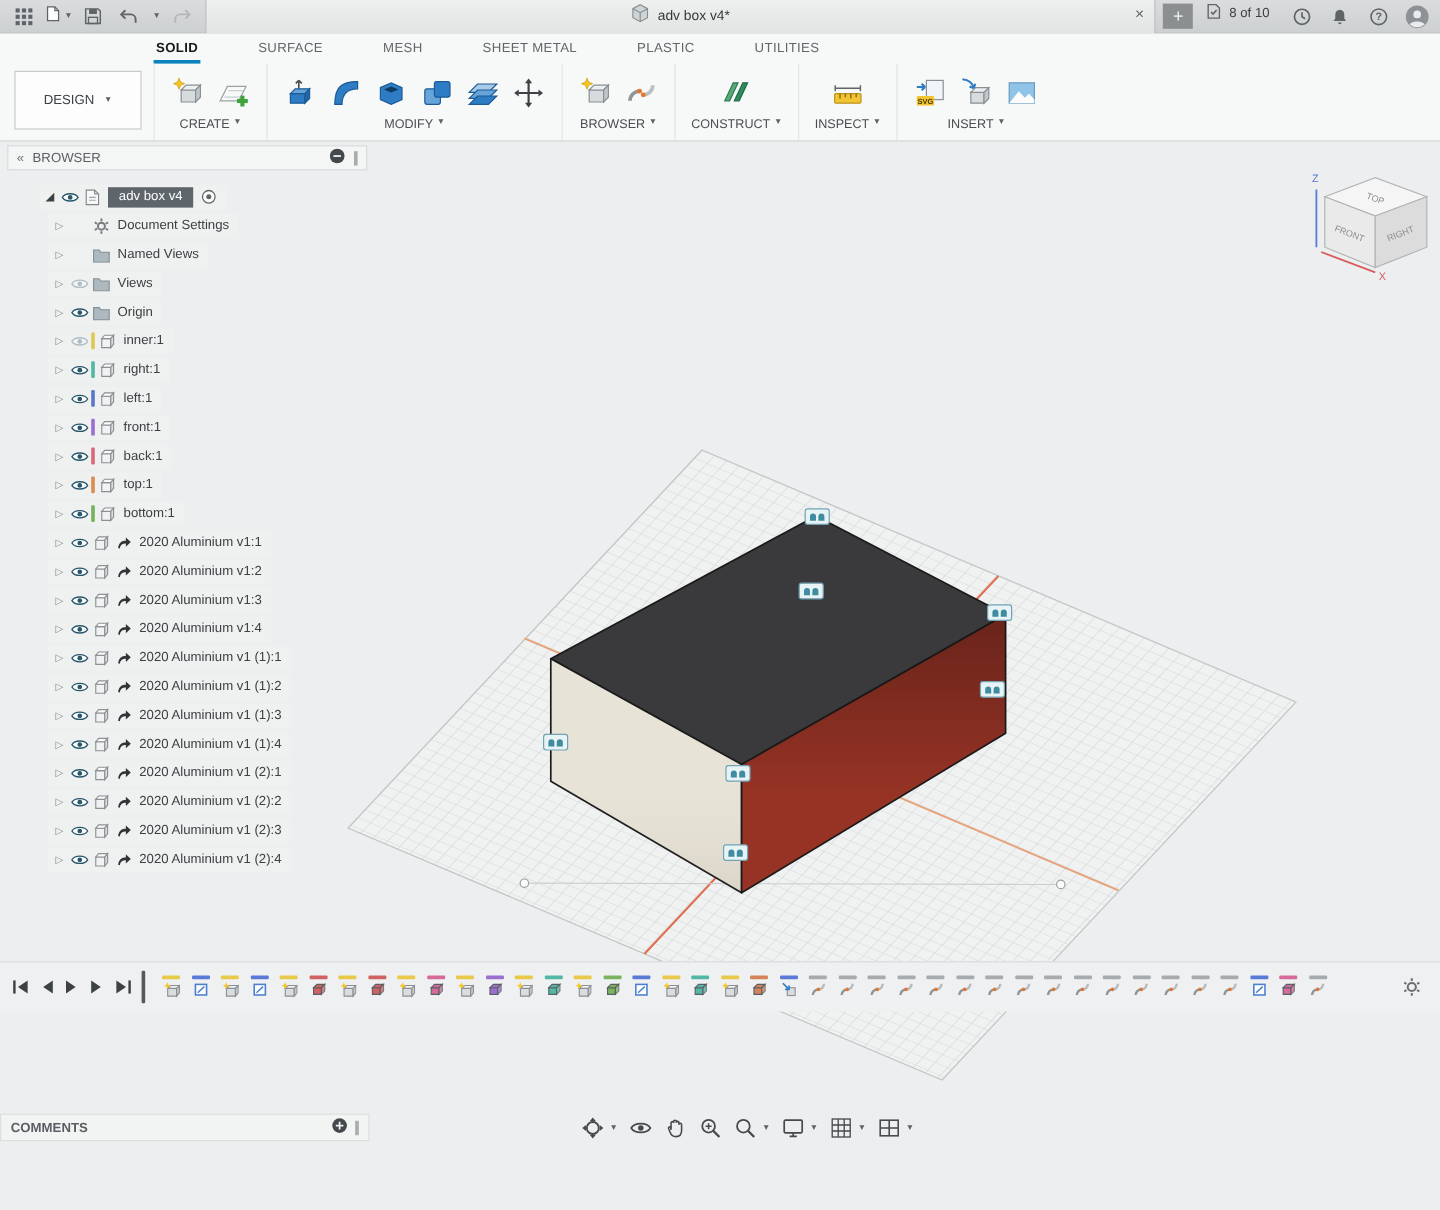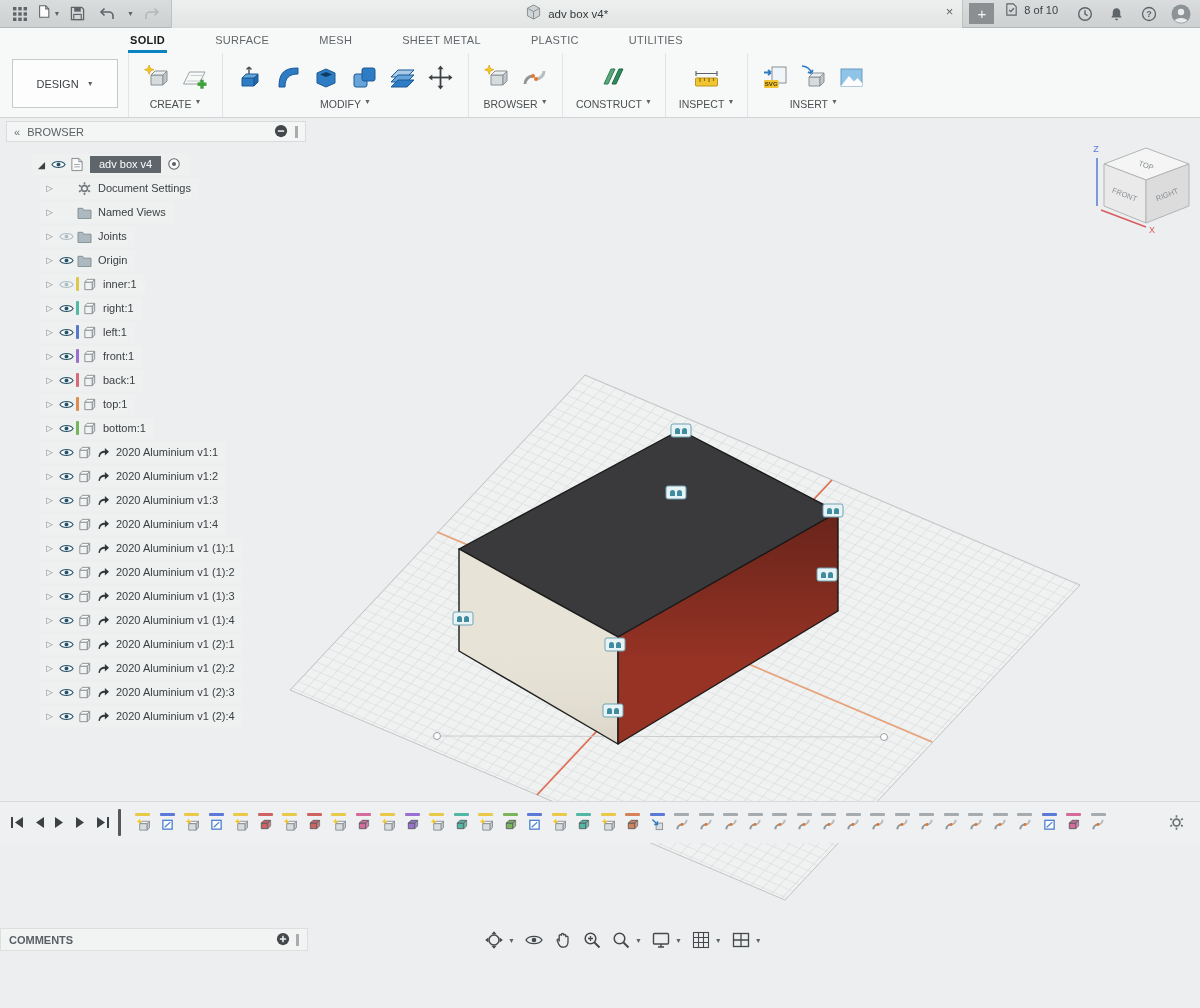--- a/index.html
+++ b/index.html
@@ -529,21 +529,21 @@
               <svg width="15" height="11" viewBox="0 0 16 11">
                 <path d="M1 5.5 C3.6 1.2 12.4 1.2 15 5.5 C12.4 9.8 3.6 9.8 1 5.5 Z" fill="#fdfdfd" stroke="#28566b" stroke-width="1.2"></path>
                 <circle cx="8" cy="5.5" r="2.1" fill="#28566b"></circle>
               </svg>
             </span>
             <span class="b-ic">
               <svg width="15" height="13" viewBox="0 0 16 14">
                 <path d="M1 2.5 h5 l1.5 2 H15 v9 H1 z" fill="#aeb9bf" stroke="#818f96"></path>
               </svg>
             </span>
-            <span class="b-label">Joints</span>
+            <span class="b-label">Views</span>
           </span>
         </div>
         <div class="b-row">
           <span class="b-pill">
             <span class="tri">▷</span>
             <span class="eye-slot">
               <svg width="15" height="11" viewBox="0 0 16 11">
                 <path d="M1 5.5 C3.6 1.2 12.4 1.2 15 5.5 C12.4 9.8 3.6 9.8 1 5.5 Z" fill="#fdfdfd" stroke="#28566b" stroke-width="1.2"></path>
                 <circle cx="8" cy="5.5" r="2.1" fill="#28566b"></circle>
               </svg>

